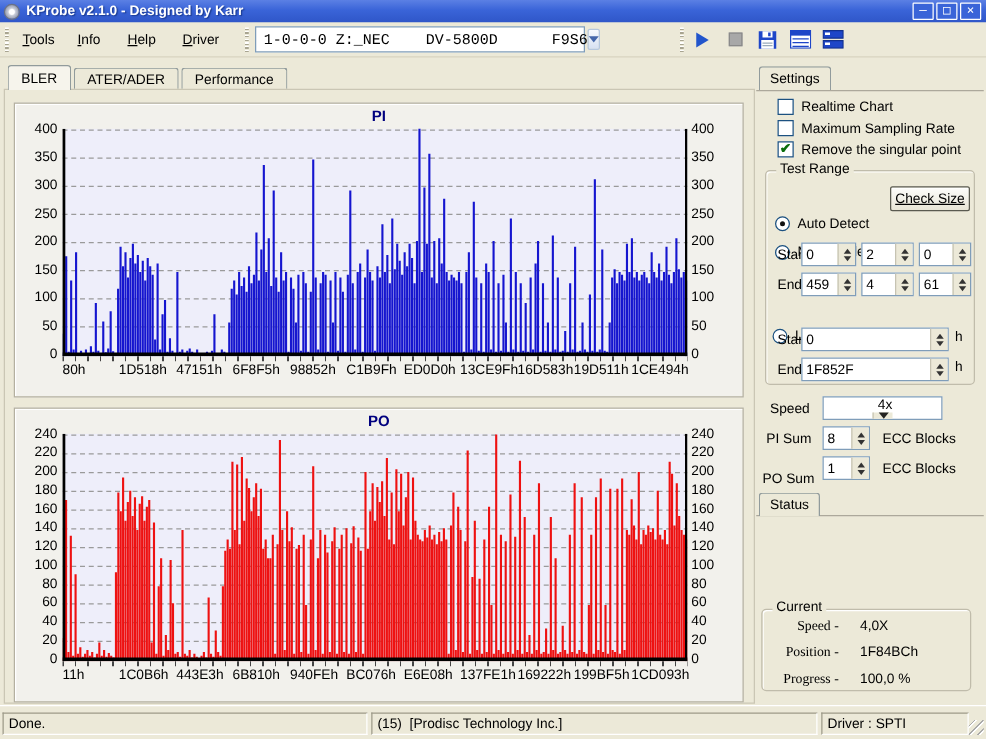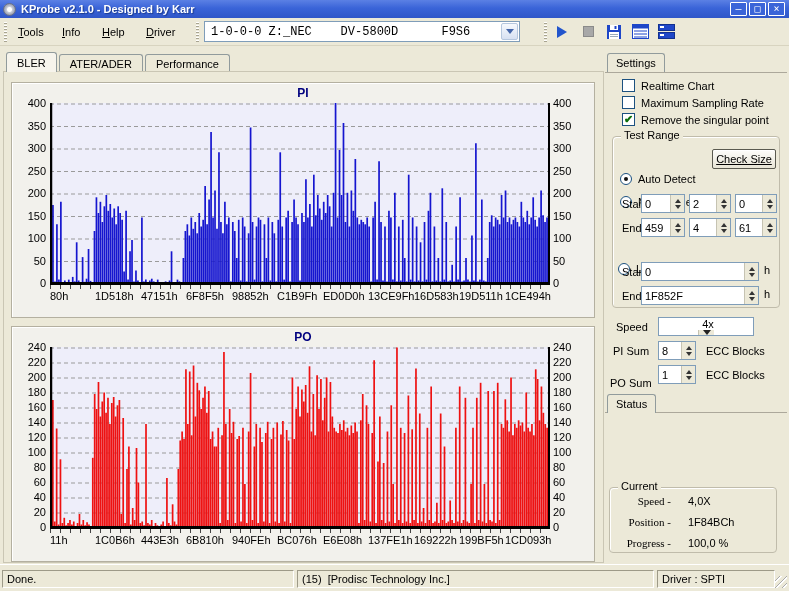--- a/index.html
+++ b/index.html
@@ -18,21 +18,21 @@
   .win-btn { width:17px; height:14px; border:1px solid #fff; border-radius:1px;
     background:#3a64d8; color:#fff; font-size:10px; line-height:12px; text-align:center; font-family:"DejaVu Sans Mono",monospace; }
 
   
   .menubar { position:absolute; left:0; top:18px; width:789px; height:28px; background:#ece9d8;
     border-bottom:1px solid #d8d4c0; }
   .gripper { position:absolute; top:4px; width:3px; height:20px;
     background:repeating-linear-gradient(180deg,#fff 0 1px,#a8a490 1px 2px, transparent 2px 3px); }
   .menu-item { position:absolute; top:7px; height:16px; padding:1px 6px; display:inline-block; }
   .menu-item::first-letter { text-decoration:underline; }
-  .drive-combo { position:absolute; left:204px; top:3px; width:316px; height:21px; background:#fff;
+  .drive-combo { position:absolute; left:204px; top:3px; width:264px; height:21px; background:#fff;
     border:1px solid #7f9db9; display:flex; align-items:center; }
   .drive-combo .combo-text { flex:1; font-family:"Liberation Mono","DejaVu Sans Mono",monospace; font-size:12px; white-space:pre; padding-left:6px; }
   .combo-arrow-btn { width:17px; height:17px; margin-right:1px; border:1px solid #b5c7de; border-radius:2px;
     background:linear-gradient(180deg,#f6f9fd,#d7e1f2); display:flex; align-items:center; justify-content:center; }
   .chev { width:0; height:0; border-left:4px solid transparent; border-right:4px solid transparent; border-top:5px solid #4466aa; }
   .tool-icons { position:absolute; left:552px; top:4px; display:flex; gap:6px; }
   .tbtn { width:20px; height:19px; display:flex; align-items:center; justify-content:center; }
   .play-tri { width:0; height:0; border-top:6px solid transparent; border-bottom:6px solid transparent; border-left:10px solid #2255cc; }
   .stop-sq { width:11px; height:11px; background:#a8a8a8; border:1px solid #8a8a8a; }
 

